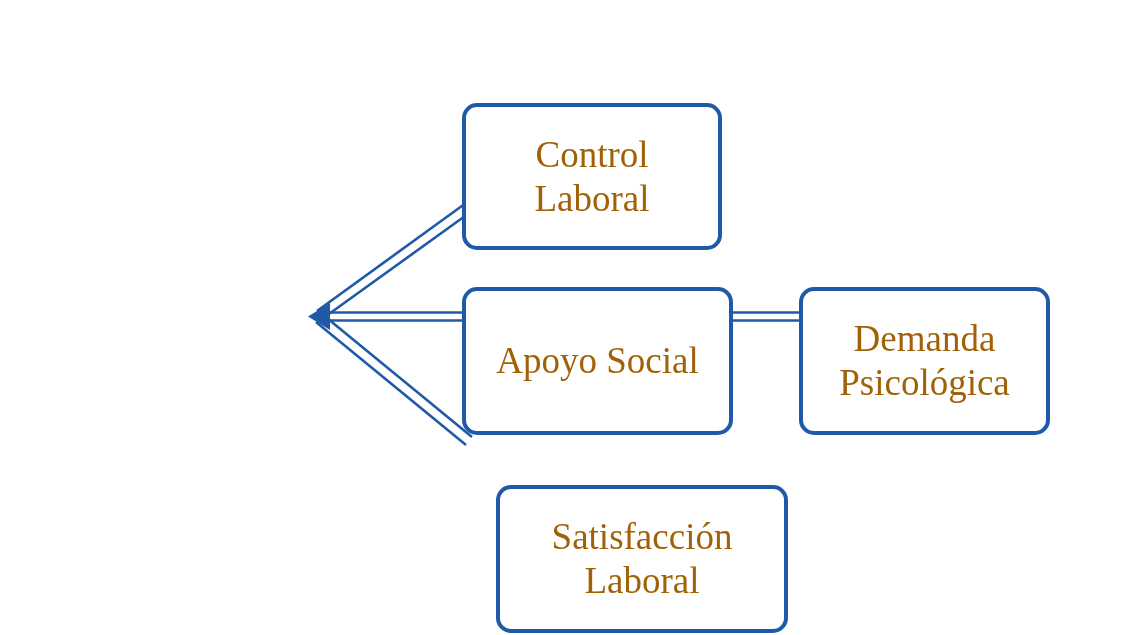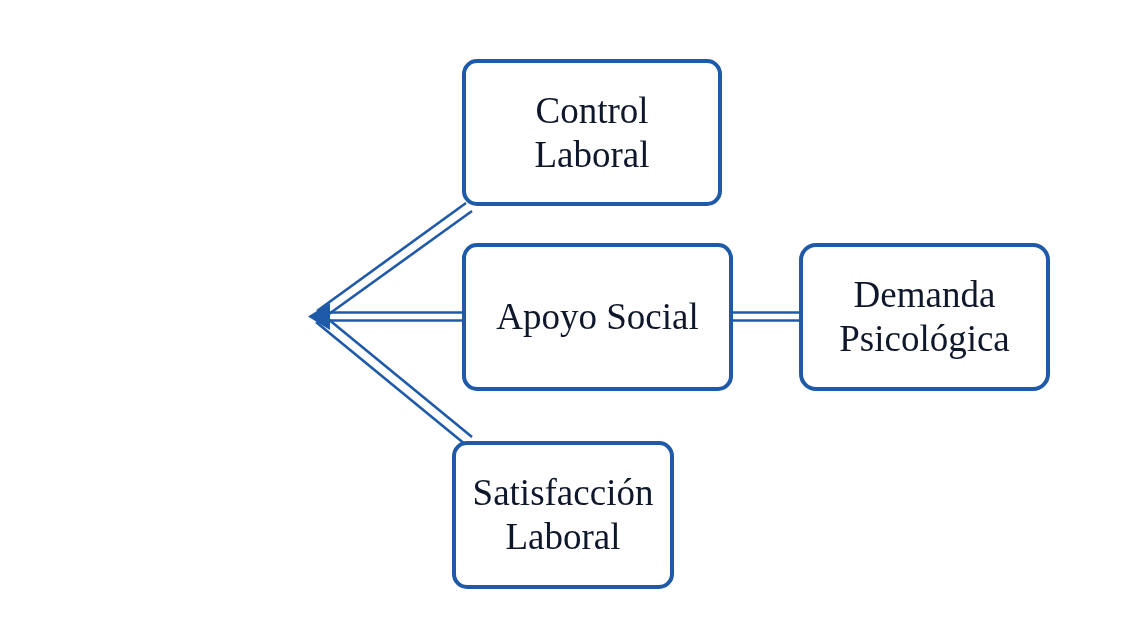--- a/index.html
+++ b/index.html
@@ -32,23 +32,24 @@
   .node-box {
     position: absolute;
     box-sizing: border-box;
     background: #ffffff;
     border: 4px solid #1f5aa8;
     border-radius: 15px;
     display: flex;
     align-items: center;
     justify-content: center;
     text-align: center;
-    color: #0f172a;
+    color: #a16207;
     line-height: 1.18;
     z-index: 5;
+    margin-top: 44px;
   }
   .node-label {
     display: block;
     padding: 0 10px;
     white-space: pre-line;
   }
   #node-conciliacion {
     left: 34px;  top: 243px;  width: 283px; height: 148px;
     font-size: 37px;
   }
@@ -56,24 +57,23 @@
     left: 462px; top: 59px;   width: 260px; height: 147px;
     font-size: 37px;
   }
   #node-apoyo {
     left: 462px; top: 243px;  width: 271px; height: 148px;
     font-size: 37px;
   }
   #node-demanda {
     left: 799px; top: 243px;  width: 251px; height: 148px;
     font-size: 37px;
-    border-radius: 17px;
   }
   #node-satisfaccion {
-    left: 452px; top: 441px;  width: 222px; height: 148px;
+    left: 496px; top: 441px;  width: 292px; height: 148px;
     font-size: 37px;
   }
 </style>
 </head>
 <body>
 
 <div id="diagram-root">
 
   <svg class="connector-layer" width="1129" height="635" viewBox="0 0 1129 635" xmlns="http://www.w3.org/2000/svg">
 

